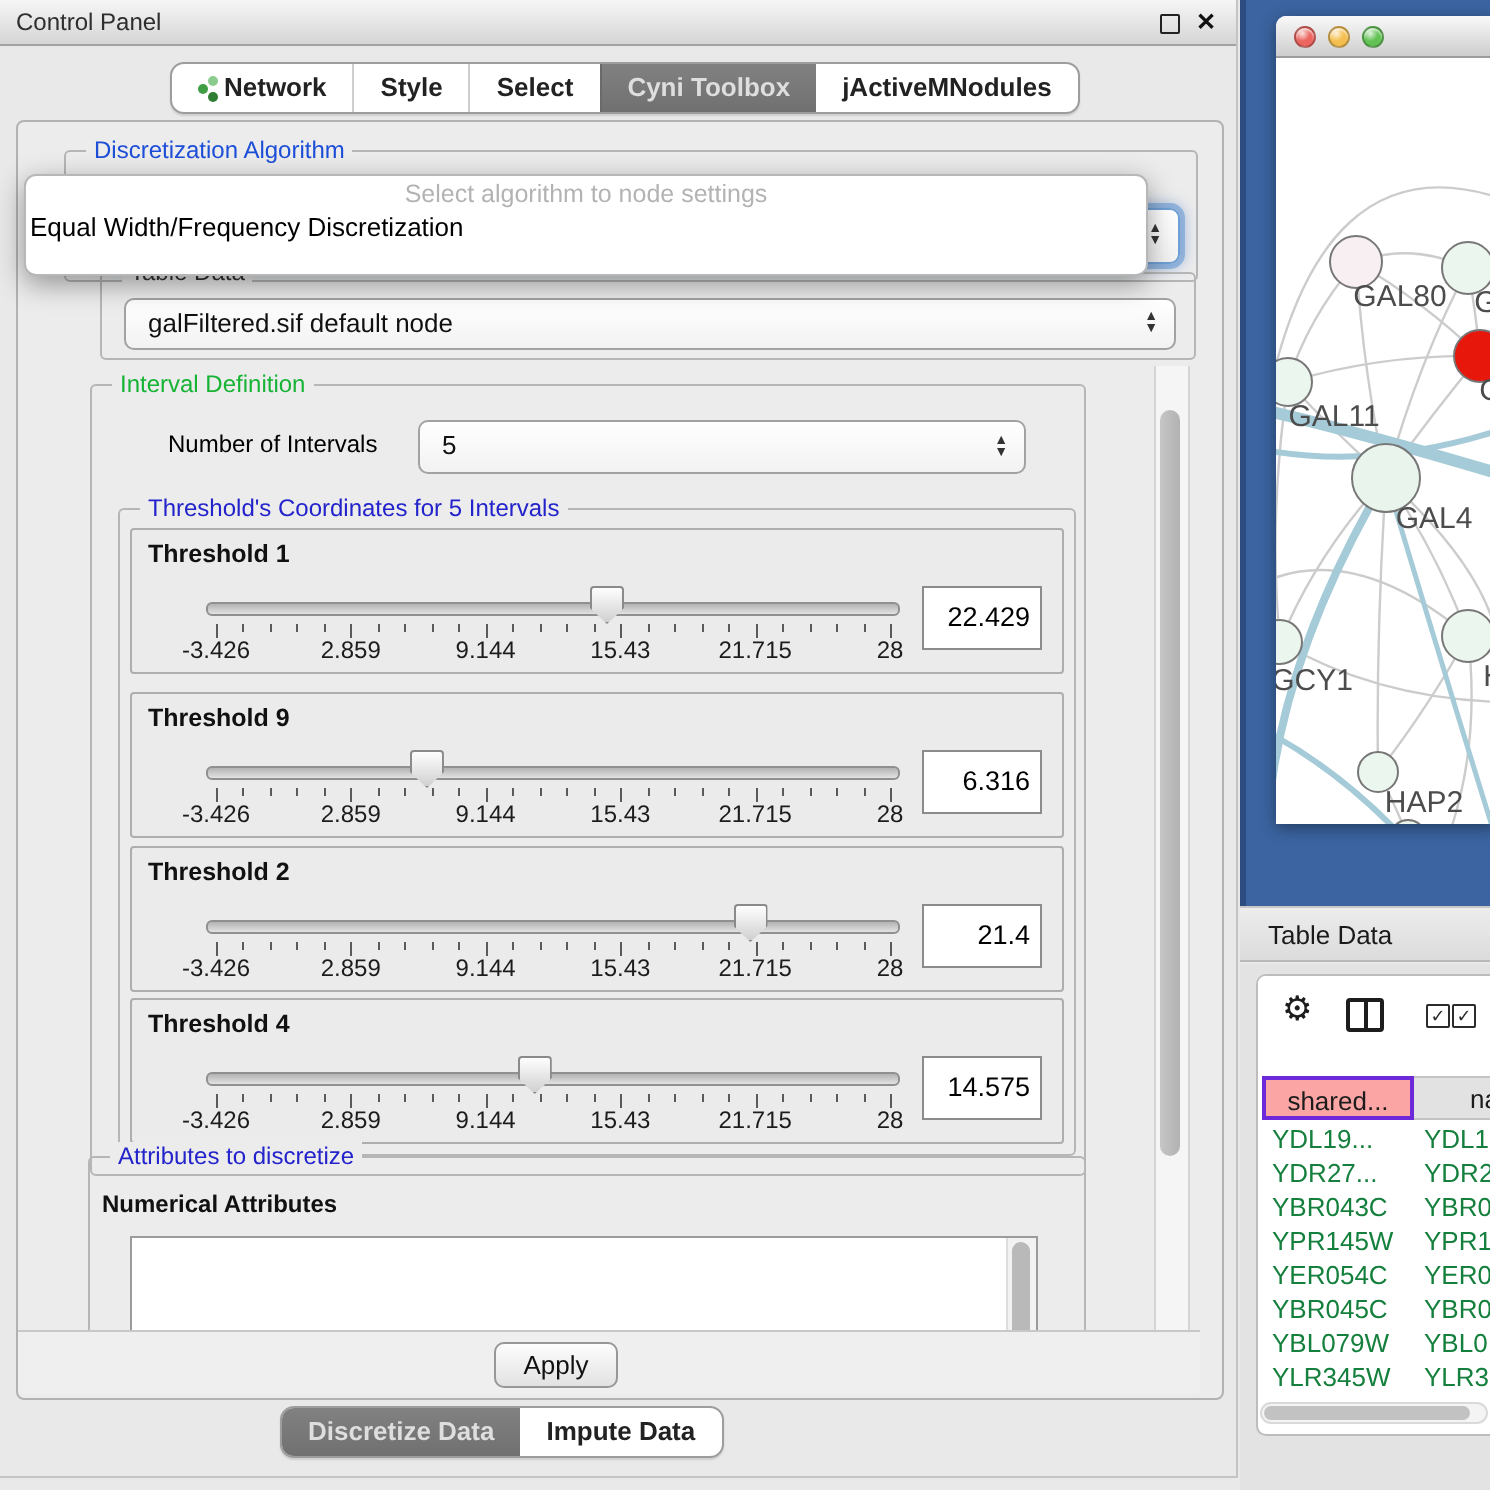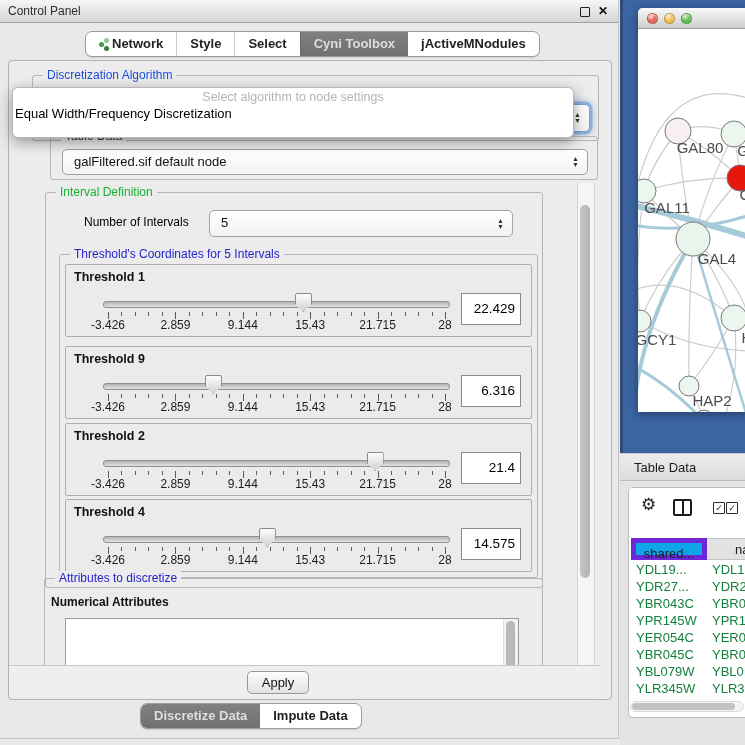--- a/index.html
+++ b/index.html
@@ -91,21 +91,21 @@
   #tp-area{left:620px;top:482px;width:125px;height:263px;background:#e3e3e3}
   #tp-box{position:absolute;left:8px;top:5px;width:117px;height:229px;background:#fff;border:1px solid #bdbdbd;border-radius:5px 0 0 5px;overflow:hidden}
   #tp-toolbar{position:relative;height:50px;background:#fff}
   #gear-ico{position:absolute;left:12px;top:6px;font-size:17px;color:#1d1d1d}
   #split-ico{position:absolute;left:44px;top:11px;width:15px;height:13px;border:2px solid #1d1d1d;border-radius:2px}
   #split-ico::after{content:"";position:absolute;left:50%;top:0;width:2px;height:100%;background:#1d1d1d;transform:translateX(-50%)}
   .cbx{position:absolute;top:14px;width:10px;height:10px;border:1.5px solid #2b2b2b;border-radius:1px;font-size:9px;line-height:10px;text-align:center;color:#2b2b2b}
   #cbx1{left:84px}#cbx2{left:97px}
   #tp-header{position:absolute;left:0;top:50px;width:100%;height:23px}
   .hcell{position:absolute;top:0;height:22px;font-size:13px;color:#1c1c1c;line-height:22px;text-align:center;box-sizing:border-box}
-  .hcell.sel{background:#0ea5e9;border:5px solid #6d28d9}
+  .hcell.sel{background:#fca5a5;border:2px solid #6d28d9}
   .hcell.plain{background:#e2e2e2;border:1px solid #c3c3c3;border-left:none;text-align:left;padding-left:28px}
   #tp-rows{position:absolute;left:0;top:73px;width:100%;height:139px;overflow:hidden}
   .trow{position:relative;height:17px;font-size:13px;color:#15803d;white-space:nowrap}
   .trow .c1{position:absolute;left:7px;top:0;line-height:17px}
   .trow .c2{position:absolute;left:83px;top:0;line-height:17px}
   #tp-hscroll{position:absolute;left:1px;top:213px;width:114px;height:11px;background:#f4f4f4;border:1px solid #dadada;border-radius:6px;box-sizing:border-box}
   #tp-hscroll i{position:absolute;left:1px;top:1px;width:103px;height:7px;background:#c2c2c2;border-radius:4px}
 </style>
 </head>
 <body>

